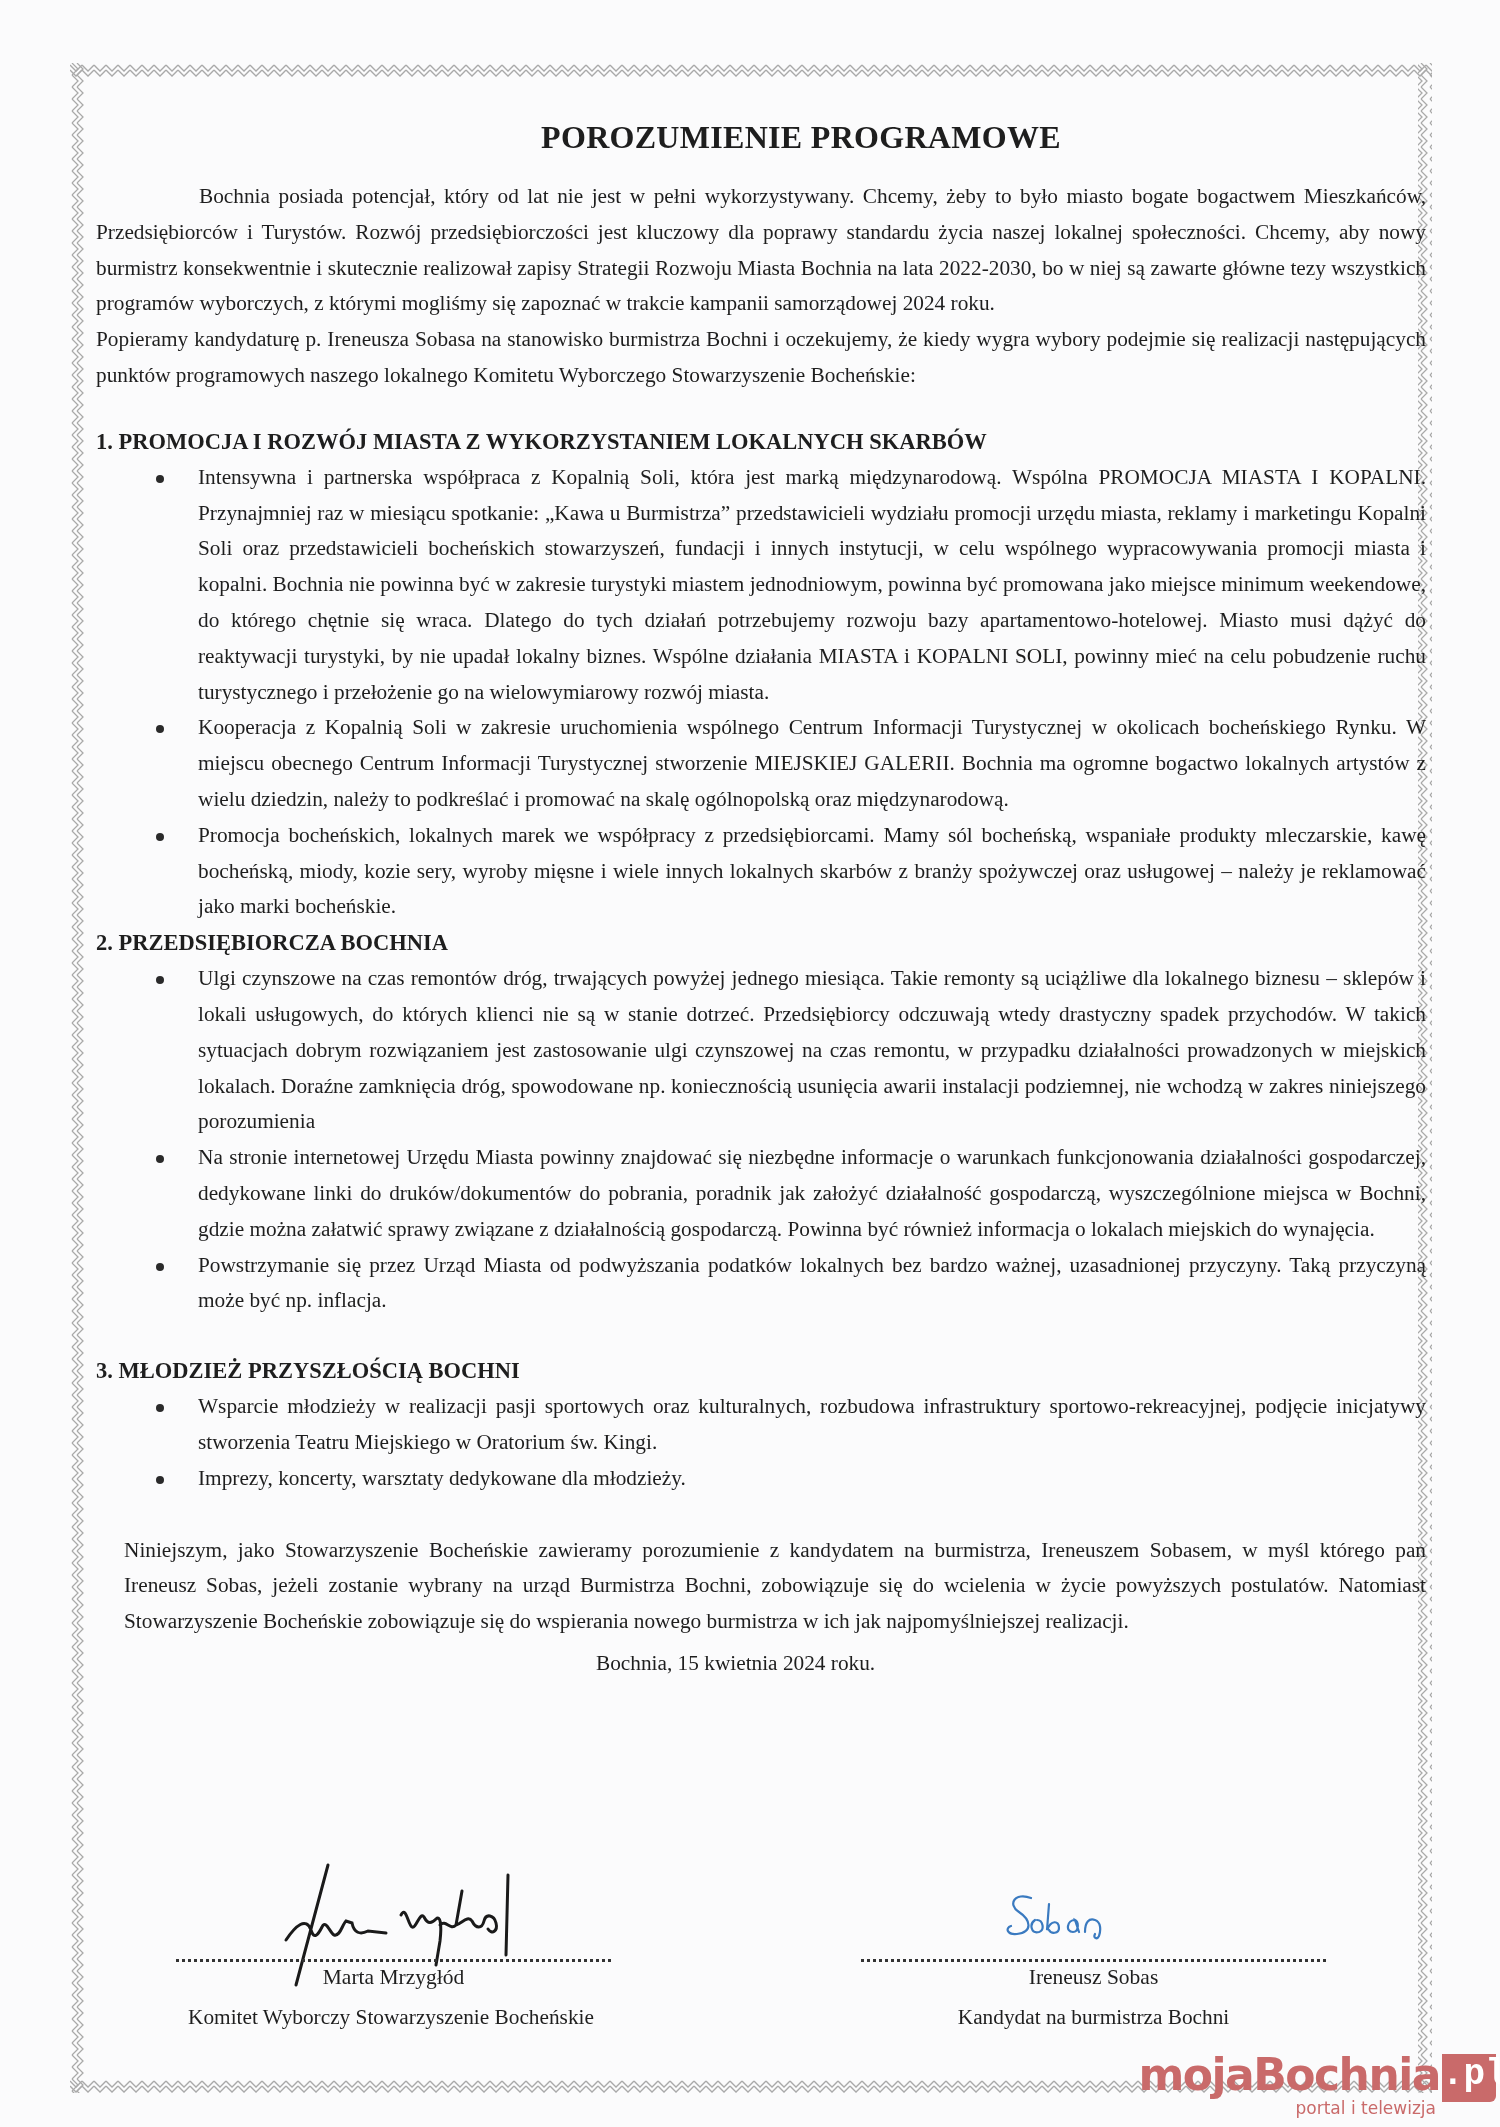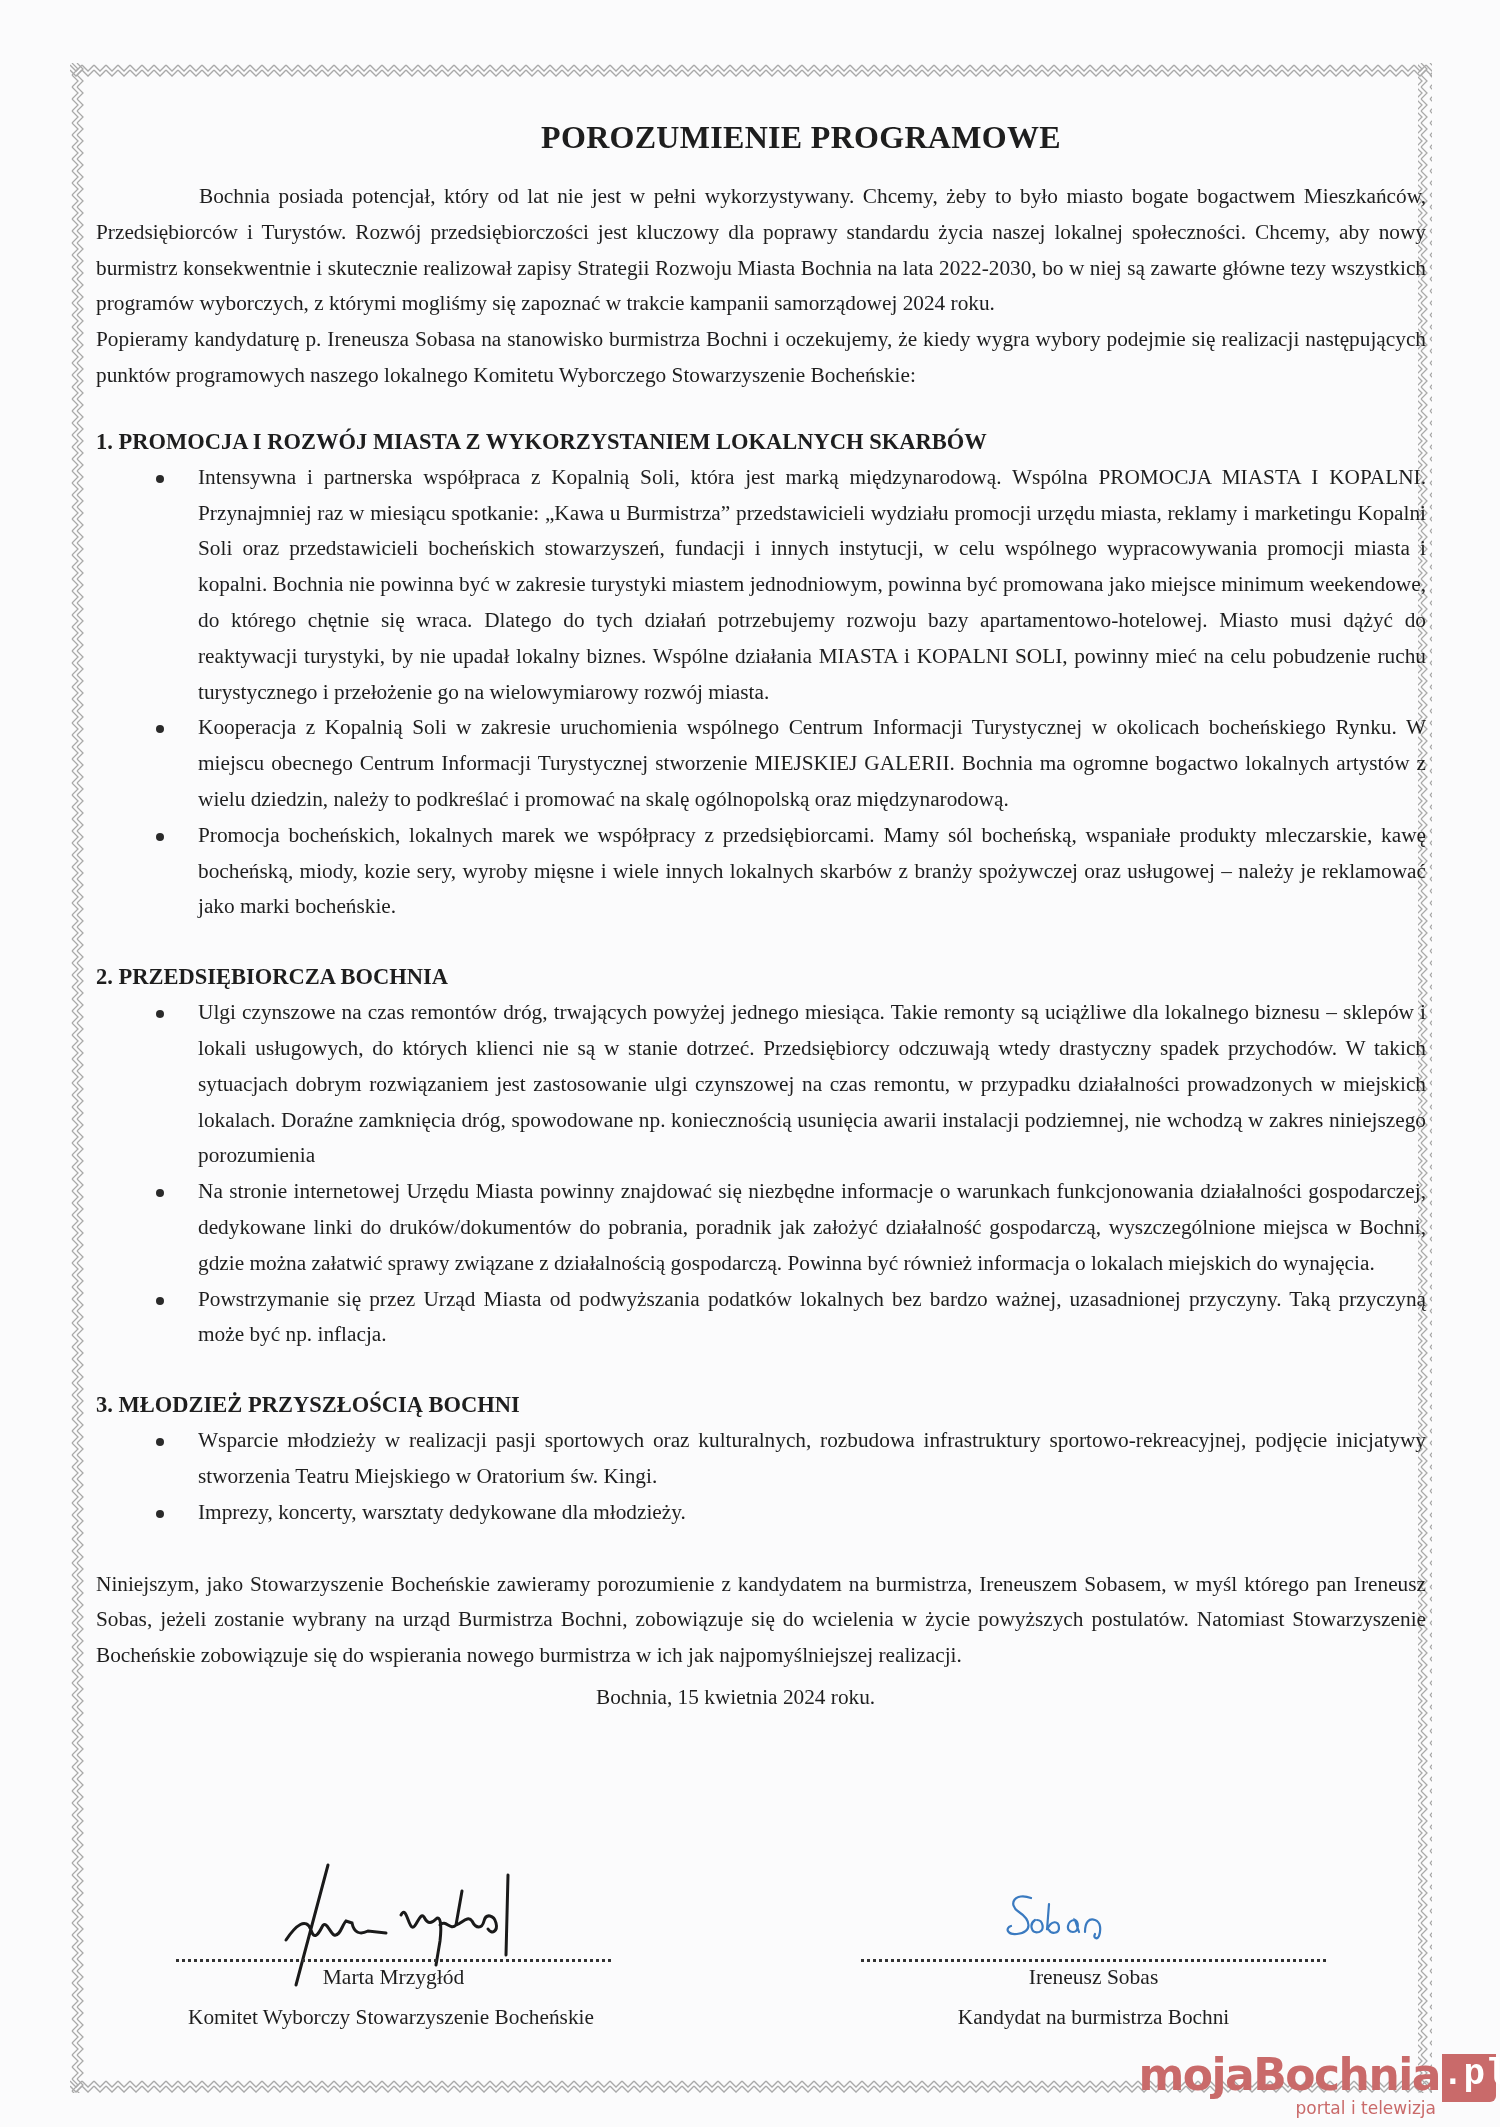--- a/index.html
+++ b/index.html
@@ -21,29 +21,29 @@
     text-align: center; font-weight: bold; font-size: 32px; letter-spacing: 0.3px;
     margin: 16px; padding-left: 80px; height: 52px; line-height: 52px;
   }
   p, li { font-size: 21.3px; line-height: 35.8px; margin: 0; text-align: justify; }
   .intro { margin-top: 16px; }
   .intro .first { text-indent: 103px; }
   .section-title {
     font-weight: bold; font-size: 22.5px; line-height: 36px; margin: 0; 
   }
   .s1 { margin-top: 30px; }
-  .s2 { margin-top: 34px; }
+  .s2 { }
   .s3 { margin-top: 34px; }
   ul { margin: 0; padding: 0; list-style: none; }
   li { position: relative; padding-left: 102px; }
   li .bullet {
     position: absolute; left: 60px; top: 15px; width: 8px; height: 8px; border-radius: 50%;
     background: #2a2a2a;
   }
-  .closing { margin-top: 36px; }
+  .closing { margin-top: 36px; margin-left: 28px; }
   .date { text-align: left; padding-left: 500px; margin-top: 6px; }
   .signatures { position: absolute; left: 96px; top: 1845px; width: 1330px; height: 200px; }
   .sig { position: absolute; text-align: center; }
   .sig-left { left: 80px; width: 500px; }
   .sig-right { left: 765px; width: 475px; }
   .sig-svg { position: absolute; }
   .dots {
     position: absolute; top: 110px; height: 4px; border-bottom: 3px dotted #333;
   }
   .sig-name { position: absolute; width: 100%; top: 120px; font-weight: normal; font-size: 21.5px; }

